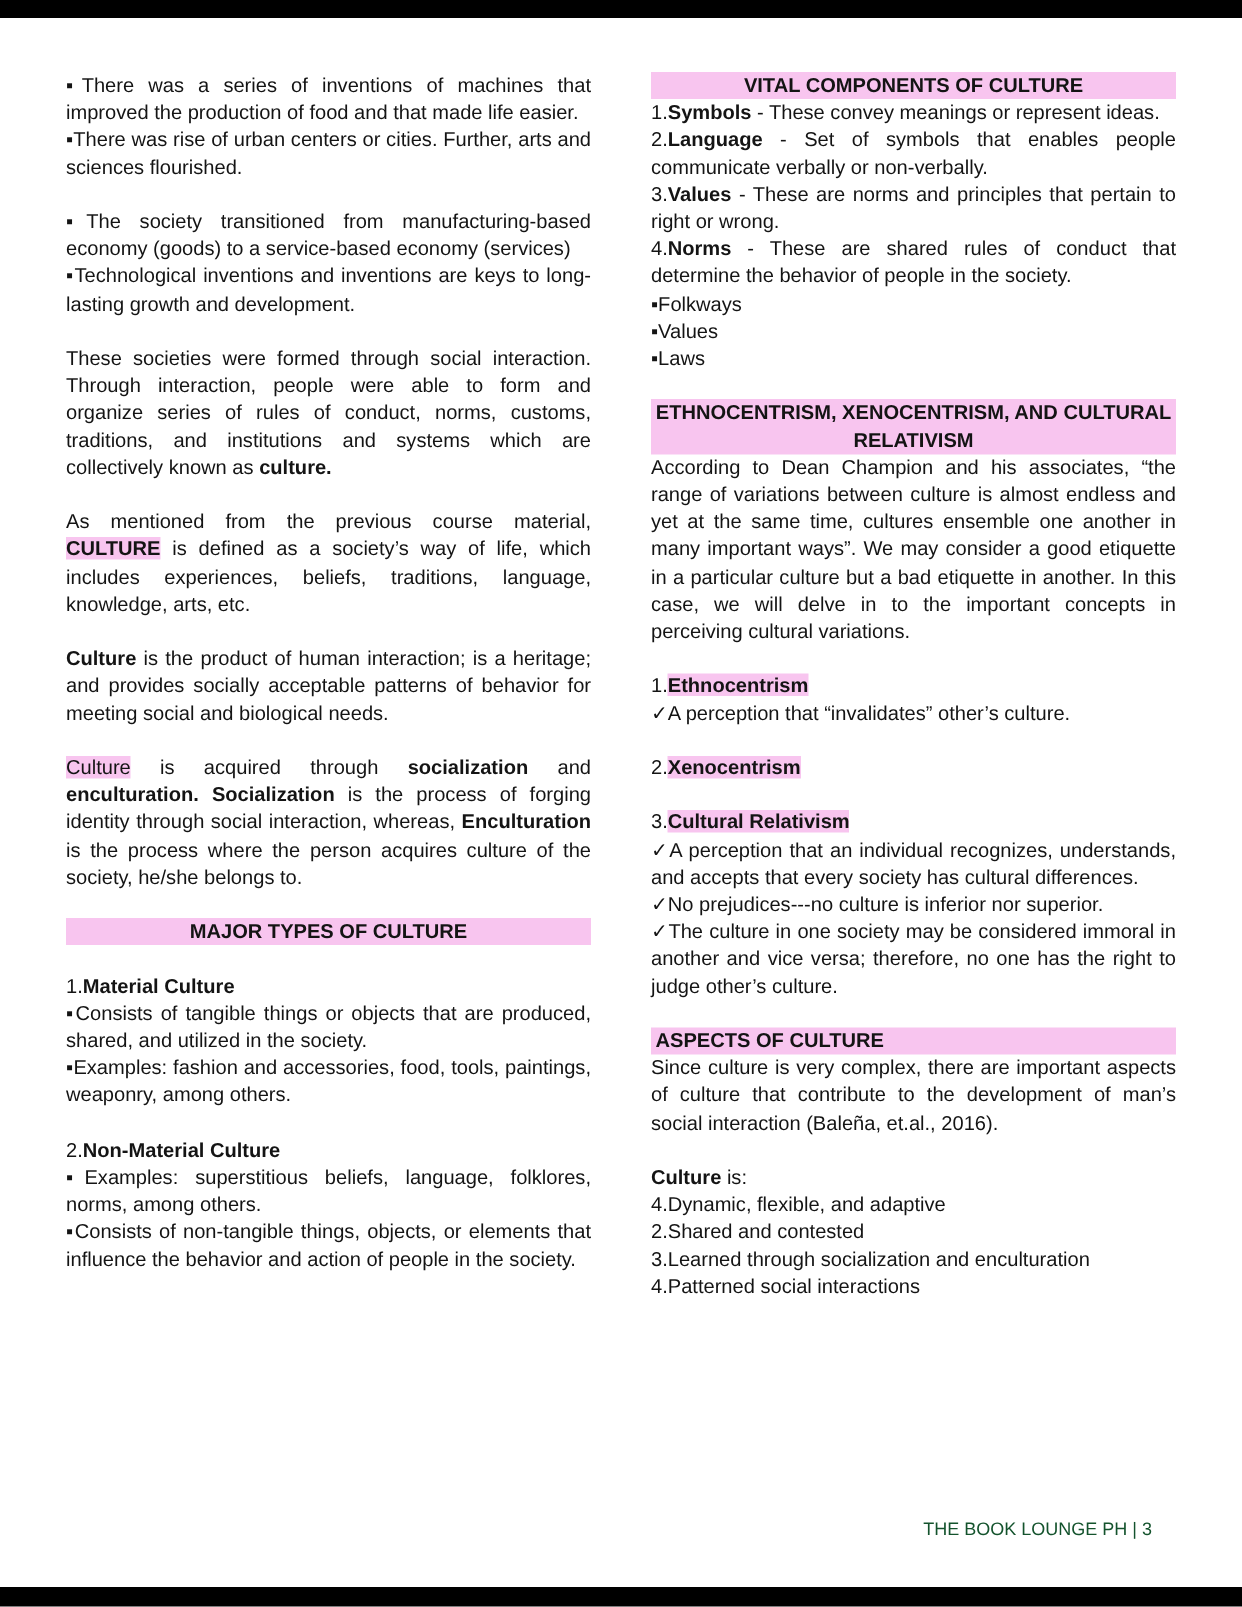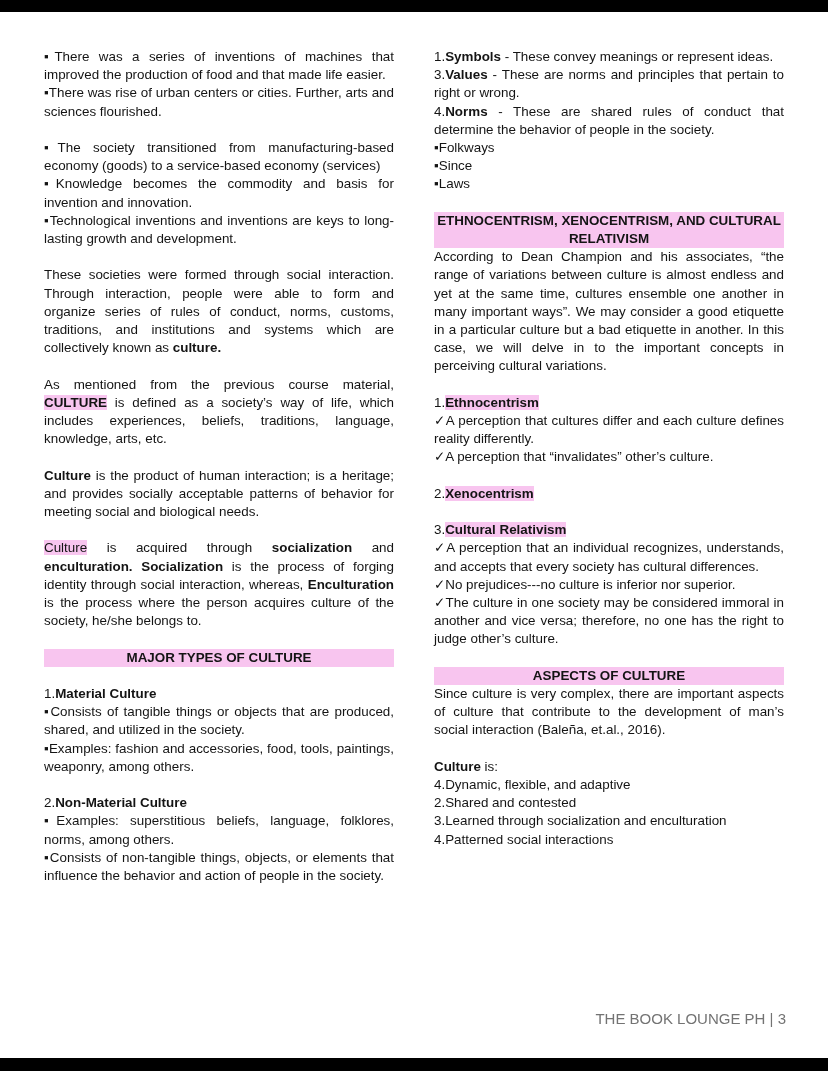--- a/index.html
+++ b/index.html
@@ -31,46 +31,45 @@
   }
   .block { text-align: justify; }
   .block.spacer { height: 18.2px; }
   .block.heading-center {
     background: var(--hl, #f8c5ef);
     text-align: center;
     padding: 0 2px;
   }
   .block.heading-left {
     background: var(--hl, #f8c5ef);
-    text-align: center;
+    text-align: left;
     padding: 0 3px;
   }
   .b { font-weight: 700; }
   .hl { background: var(--hl, #f8c5ef); }
   .footer {
     position: absolute;
-    right: 42px;
+    right: 60px;
     top: 1010px;
-    font-size: 15px;
+    font-size: 12px;
     line-height: 18.2px;
-    color: #737373;
+    color: #14532d;
   }
 </style>
 </head>
 <body>
 
 <div class="edge-bar top"></div>
 
 <div class="content">
   <div class="col">
       <div class="block paragraph"><span class="">▪There was a series of inventions of machines that improved the production of food and that made life easier.</span></div>
       <div class="block paragraph"><span class="">▪There was rise of urban centers or cities. Further, arts and sciences flourished.</span></div>
       <div class="block spacer"></div>
       <div class="block paragraph"><span class="">▪The society transitioned from manufacturing-based economy (goods) to a service-based economy (services)</span></div>
-      <div class="block paragraph"><span class="">▪Knowledge becomes the commodity and basis for invention and innovation.</span></div>
       <div class="block paragraph"><span class="">▪Technological inventions and inventions are keys to long-lasting growth and development.</span></div>
       <div class="block spacer"></div>
       <div class="block paragraph"><span class="">These societies were formed through social interaction. Through interaction, people were able to form and organize series of rules of conduct, norms, customs, traditions, and institutions and systems which are collectively known as </span><span class="b ">culture.</span></div>
       <div class="block spacer"></div>
       <div class="block paragraph"><span class="">As mentioned from the previous course material, </span><span class="b hl">CULTURE</span><span class=""> is defined as a society’s way of life, which includes experiences, beliefs, traditions, language, knowledge, arts, etc.</span></div>
       <div class="block spacer"></div>
       <div class="block paragraph"><span class="b ">Culture</span><span class=""> is the product of human interaction; is a heritage; and provides socially acceptable patterns of behavior for meeting social and biological needs.</span></div>
       <div class="block spacer"></div>
       <div class="block paragraph"><span class="hl">Culture</span><span class=""> is acquired through </span><span class="b ">socialization</span><span class=""> and </span><span class="b ">enculturation. Socialization</span><span class=""> is the process of forging identity through social interaction, whereas, </span><span class="b ">Enculturation</span><span class=""> is the process where the person acquires culture of the society, he/she belongs to.</span></div>
       <div class="block spacer"></div>
@@ -78,32 +77,33 @@
       <div class="block spacer"></div>
       <div class="block paragraph"><span class="">1.</span><span class="b ">Material Culture</span></div>
       <div class="block paragraph"><span class="">▪Consists of tangible things or objects that are produced, shared, and utilized in the society.</span></div>
       <div class="block paragraph"><span class="">▪Examples: fashion and accessories, food, tools, paintings, weaponry, among others.</span></div>
       <div class="block spacer"></div>
       <div class="block paragraph"><span class="">2.</span><span class="b ">Non-Material Culture</span></div>
       <div class="block paragraph"><span class="">▪Examples: superstitious beliefs, language, folklores, norms, among others.</span></div>
       <div class="block paragraph"><span class="">▪Consists of non-tangible things, objects, or elements that influence the behavior and action of people in the society.</span></div>
     </div>
   <div class="col">
+      <div class="block heading-center"><span class="b ">VITAL COMPONENTS OF CULTURE</span></div>
       <div class="block paragraph"><span class="">1.</span><span class="b ">Symbols</span><span class=""> - These convey meanings or represent ideas.</span></div>
+      <div class="block paragraph"><span class="">2.</span><span class="b ">Language</span><span class=""> - Set of symbols that enables people communicate verbally or non-verbally.</span></div>
       <div class="block paragraph"><span class="">3.</span><span class="b ">Values</span><span class=""> - These are norms and principles that pertain to right or wrong.</span></div>
       <div class="block paragraph"><span class="">4.</span><span class="b ">Norms</span><span class=""> - These are shared rules of conduct that determine the behavior of people in the society.</span></div>
       <div class="block paragraph"><span class="">▪Folkways</span></div>
-      <div class="block paragraph"><span class="">▪Since</span></div>
+      <div class="block paragraph"><span class="">▪Values</span></div>
       <div class="block paragraph"><span class="">▪Laws</span></div>
       <div class="block spacer"></div>
       <div class="block heading-center"><span class="b ">ETHNOCENTRISM, XENOCENTRISM, AND CULTURAL RELATIVISM</span></div>
       <div class="block paragraph"><span class="">According to Dean Champion and his associates, “the range of variations between culture is almost endless and yet at the same time, cultures ensemble one another in many important ways”. We may consider a good etiquette in a particular culture but a bad etiquette in another. In this case, we will delve in to the important concepts in perceiving cultural variations.</span></div>
       <div class="block spacer"></div>
       <div class="block paragraph"><span class="">1.</span><span class="b hl">Ethnocentrism</span></div>
-      <div class="block paragraph"><span class="">✓A perception that cultures differ and each culture defines reality differently.</span></div>
       <div class="block paragraph"><span class="">✓A perception that “invalidates” other’s culture.</span></div>
       <div class="block spacer"></div>
       <div class="block paragraph"><span class="">2.</span><span class="b hl">Xenocentrism</span></div>
       <div class="block spacer"></div>
       <div class="block paragraph"><span class="">3.</span><span class="b hl">Cultural Relativism</span></div>
       <div class="block paragraph"><span class="">✓A perception that an individual recognizes, understands, and accepts that every society has cultural differences.</span></div>
       <div class="block paragraph"><span class="">✓No prejudices---no culture is inferior nor superior.</span></div>
       <div class="block paragraph"><span class="">✓The culture in one society may be considered immoral in another and vice versa; therefore, no one has the right to judge other’s culture.</span></div>
       <div class="block spacer"></div>
       <div class="block heading-left"><span class="b ">ASPECTS OF CULTURE</span></div>

